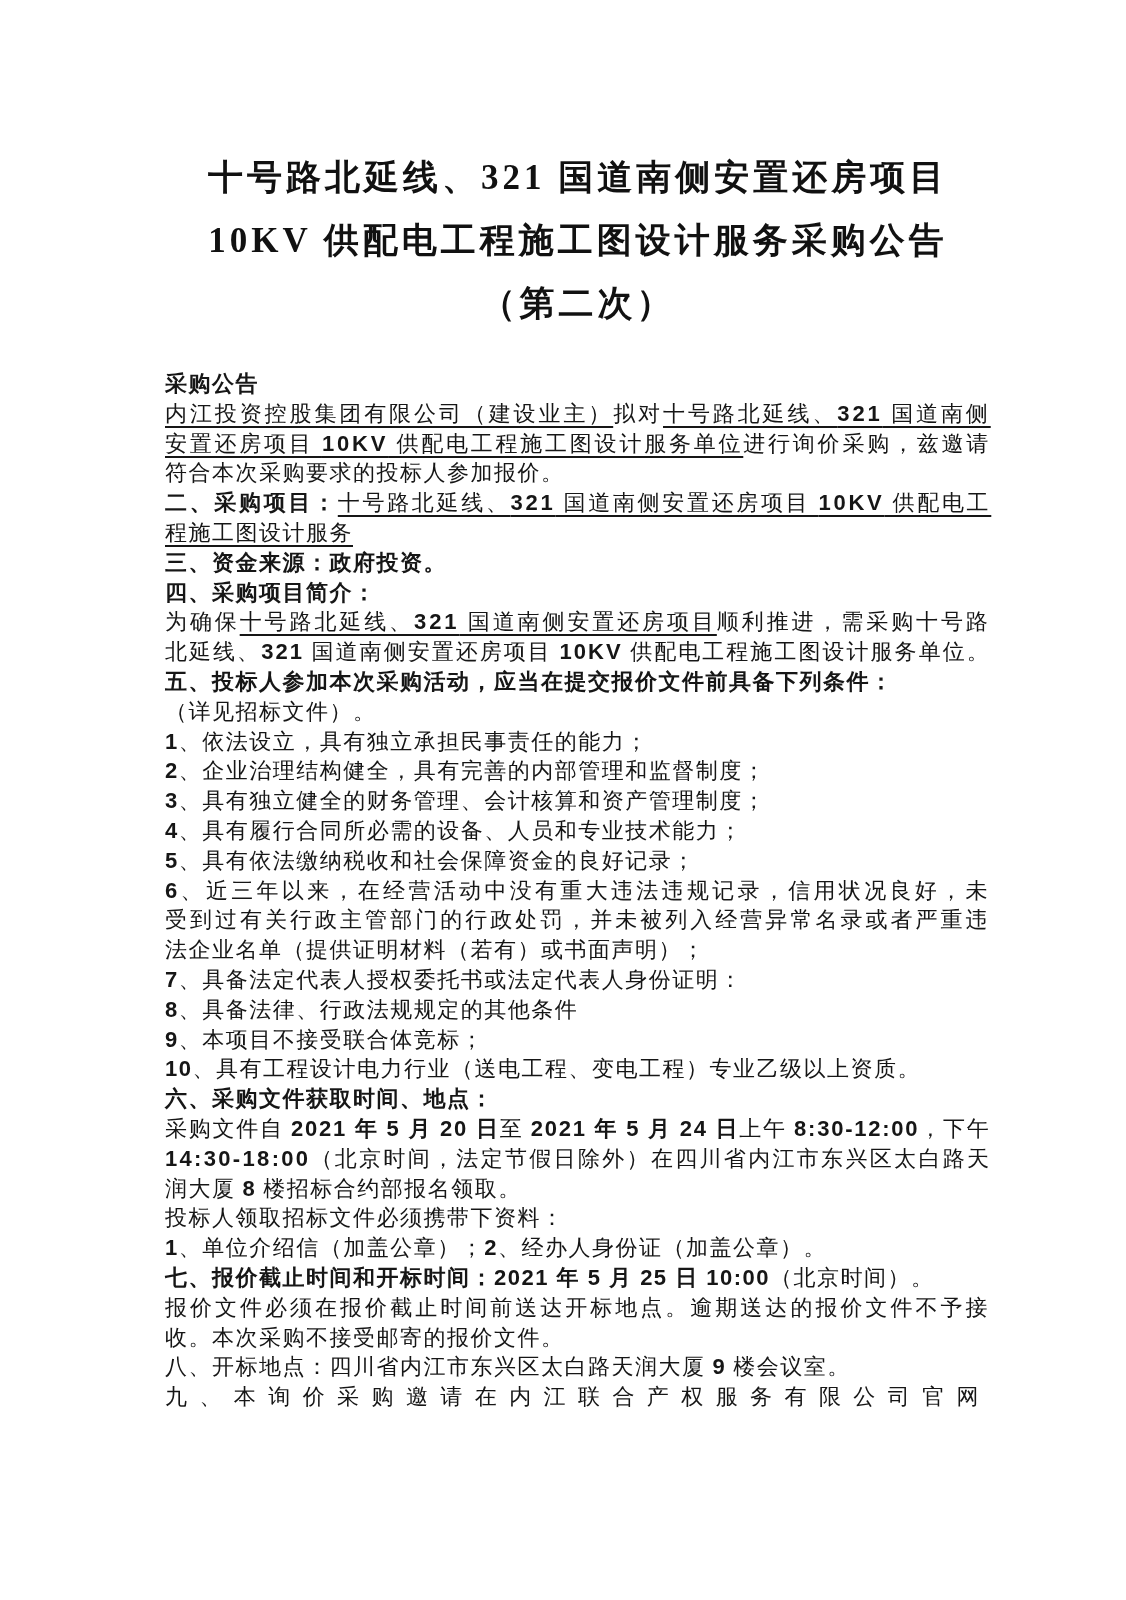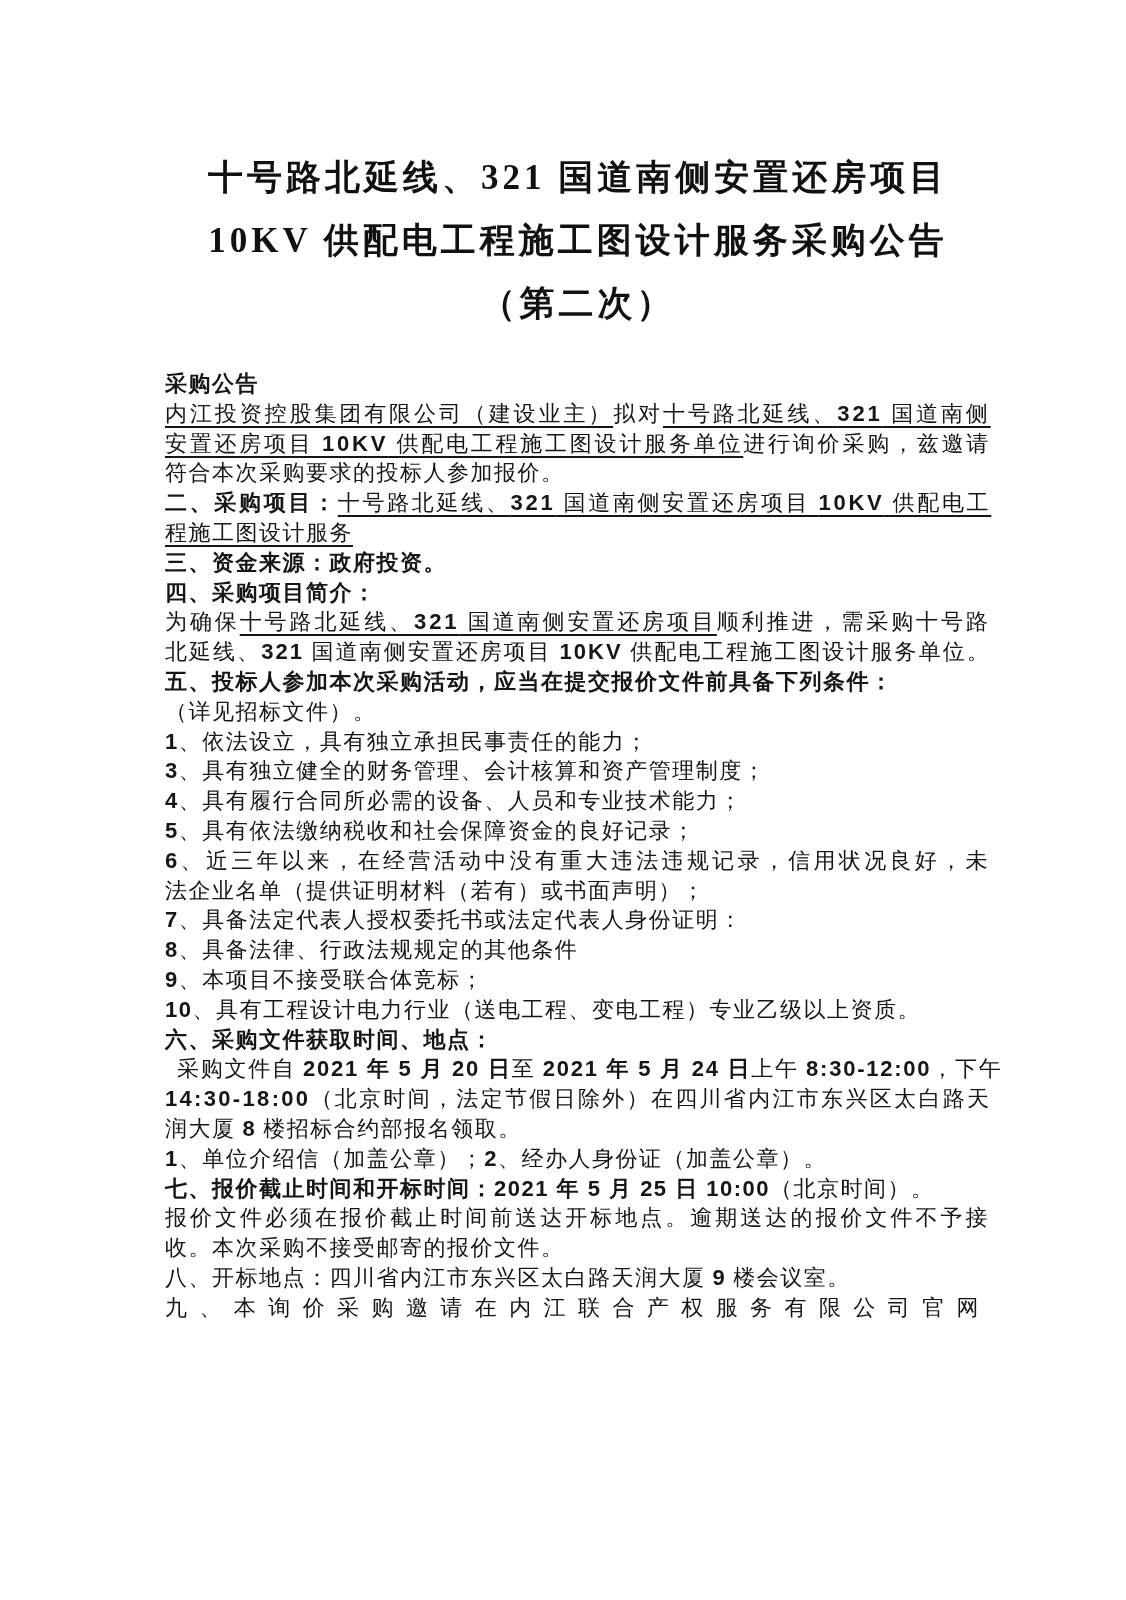--- a/index.html
+++ b/index.html
@@ -58,33 +58,36 @@
         <div class="line"><span class="inner"><span>符合本次采购要求的投标人参加报价。</span></span></div>
         <div class="line justify"><span class="inner" style="letter-spacing: 2.68421px;"><span class="b">二、采购项目：</span><span class="u">十号路北延线、</span><span class="b u">321</span><span class="u"> 国道南侧安置还房项目 </span><span class="b u">10KV</span><span class="u"> 供配电工</span></span></div>
         <div class="line"><span class="inner"><span class="u">程施工图设计服务</span></span></div>
         <div class="line"><span class="inner"><span class="b">三、资金来源：政府投资。</span></span></div>
         <div class="line"><span class="inner"><span class="b">四、采购项目简介：</span></span></div>
         <div class="line justify"><span class="inner" style="letter-spacing: 2.9px;"><span>为确保</span><span class="u">十号路北延线、</span><span class="b u">321</span><span class="u"> 国道南侧安置还房项目</span><span>顺利推进，需采购十号路</span></span></div>
         <div class="line justify"><span class="inner" style="letter-spacing: 2.03846px;"><span>北延线、</span><span class="b">321</span><span> 国道南侧安置还房项目 </span><span class="b">10KV</span><span> 供配电工程施工图设计服务单位。</span></span></div>
         <div class="line"><span class="inner"><span class="b">五、投标人参加本次采购活动，应当在提交报价文件前具备下列条件：</span></span></div>
         <div class="line"><span class="inner"><span>（详见招标文件）。</span></span></div>
         <div class="line"><span class="inner"><span class="b">1</span><span>、依法设立，具有独立承担民事责任的能力；</span></span></div>
+        <div class="line"><span class="inner"><span class="b">2</span><span>、企业治理结构健全，具有完善的内部管理和监督制度；</span></span></div>
         <div class="line"><span class="inner"><span class="b">3</span><span>、具有独立健全的财务管理、会计核算和资产管理制度；</span></span></div>
         <div class="line"><span class="inner"><span class="b">4</span><span>、具有履行合同所必需的设备、人员和专业技术能力；</span></span></div>
         <div class="line"><span class="inner"><span class="b">5</span><span>、具有依法缴纳税收和社会保障资金的良好记录；</span></span></div>
         <div class="line justify"><span class="inner" style="letter-spacing: 3.31818px;"><span class="b">6</span><span>、近三年以来，在经营活动中没有重大违法违规记录，信用状况良好，未</span></span></div>
+        <div class="line justify"><span class="inner" style="letter-spacing: 3.01515px;"><span>受到过有关行政主管部门的行政处罚，并未被列入经营异常名录或者严重违</span></span></div>
         <div class="line"><span class="inner"><span>法企业名单（提供证明材料（若有）或书面声明）；</span></span></div>
         <div class="line"><span class="inner"><span class="b">7</span><span>、具备法定代表人授权委托书或法定代表人身份证明：</span></span></div>
         <div class="line"><span class="inner"><span class="b">8</span><span>、具备法律、行政法规规定的其他条件</span></span></div>
         <div class="line"><span class="inner"><span class="b">9</span><span>、本项目不接受联合体竞标；</span></span></div>
         <div class="line"><span class="inner"><span class="b">10</span><span>、具有工程设计电力行业（送电工程、变电工程）专业乙级以上资质。</span></span></div>
         <div class="line"><span class="inner"><span class="b">六、采购文件获取时间、地点：</span></span></div>
-        <div class="line justify"><span class="inner" style="letter-spacing: 1.75926px; margin-left: 12px;"><span>采购文件自 </span><span class="b">2021 年 5 月 20 日</span><span>至 </span><span class="b">2021 年 5 月 24 日</span><span>上午 </span><span class="b">8:30-12:00</span><span>，下午</span></span></div>
+        <div class="line justify"><span class="inner" style="letter-spacing: 1.75926px;"><span>采购文件自 </span><span class="b">2021 年 5 月 20 日</span><span>至 </span><span class="b">2021 年 5 月 24 日</span><span>上午 </span><span class="b">8:30-12:00</span><span>，下午</span></span></div>
         <div class="line justify"><span class="inner" style="letter-spacing: 2.32051px;"><span class="b">14:30-18:00</span><span>（北京时间，法定节假日除外）在四川省内江市东兴区太白路天</span></span></div>
         <div class="line"><span class="inner"><span>润大厦 </span><span class="b">8</span><span> 楼招标合约部报名领取。</span></span></div>
+        <div class="line"><span class="inner"><span>投标人领取招标文件必须携带下资料：</span></span></div>
         <div class="line"><span class="inner"><span class="b">1</span><span>、单位介绍信（加盖公章）；</span><span class="b">2</span><span>、经办人身份证（加盖公章）。</span></span></div>
         <div class="line"><span class="inner"><span class="b">七、报价截止时间和开标时间：</span><span class="b">2021 年 5 月 25 日 10:00</span><span>（北京时间）。</span></span></div>
         <div class="line justify"><span class="inner" style="letter-spacing: 3.01515px;"><span>报价文件必须在报价截止时间前送达开标地点。逾期送达的报价文件不予接</span></span></div>
         <div class="line"><span class="inner"><span>收。本次采购不接受邮寄的报价文件。</span></span></div>
         <div class="line"><span class="inner"><span>八、开标地点：四川省内江市东兴区太白路天润大厦 </span><span class="b">9</span><span> 楼会议室。</span></span></div>
         <div class="line justify"><span class="inner" style="letter-spacing: 12.4167px;"><span>九、本询价采购邀请在内江联合产权服务有限公司官网</span></span></div>
       </div>
   </div>
 </div>
 

